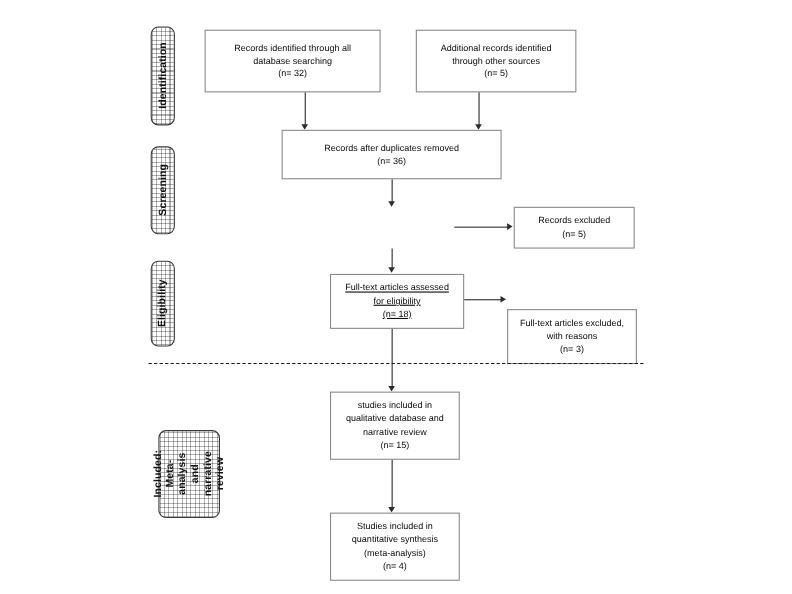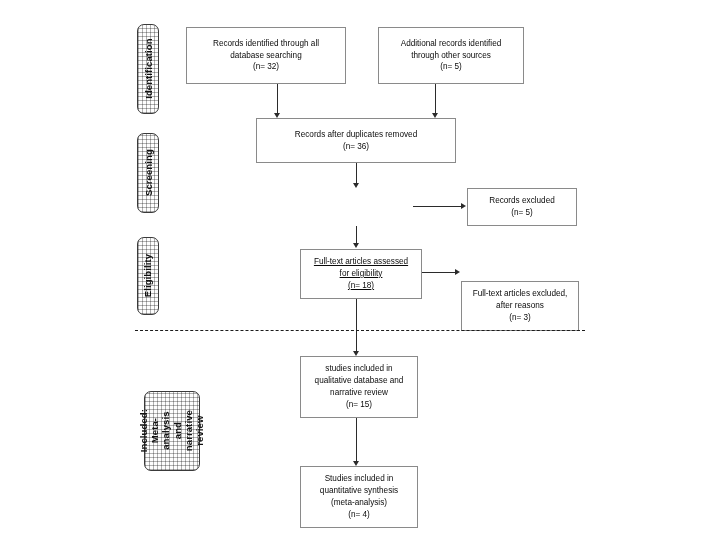--- a/index.html
+++ b/index.html
@@ -178,21 +178,21 @@
     <span class="bx-inner">
       <span class="bx-line">Full-text articles assessed</span>
       <span class="bx-line">for eligibility</span>
       <span class="bx-line">(n= 18)</span>
     </span>
   </div>
 
   <div class="flow-box" style="left:461px; top:249px; width:118px; height:50px;margin-top:32px;">
     <span class="bx-inner">
       <span class="bx-line">Full-text articles excluded,</span>
-      <span class="bx-line">after reasons</span>
+      <span class="bx-line">with reasons</span>
       <span class="bx-line">(n= 3)</span>
     </span>
   </div>
 
   <div class="hline" style="left:422px; top:272px; width:34px;"></div>
   <div class="arrow-right" style="left:455px; top:268.5px;"></div>
 
   <div class="vline" style="left:356px; top:299px; height:54px;"></div>
   <div class="arrow-down" style="left:352.5px; top:351px;"></div>
 

